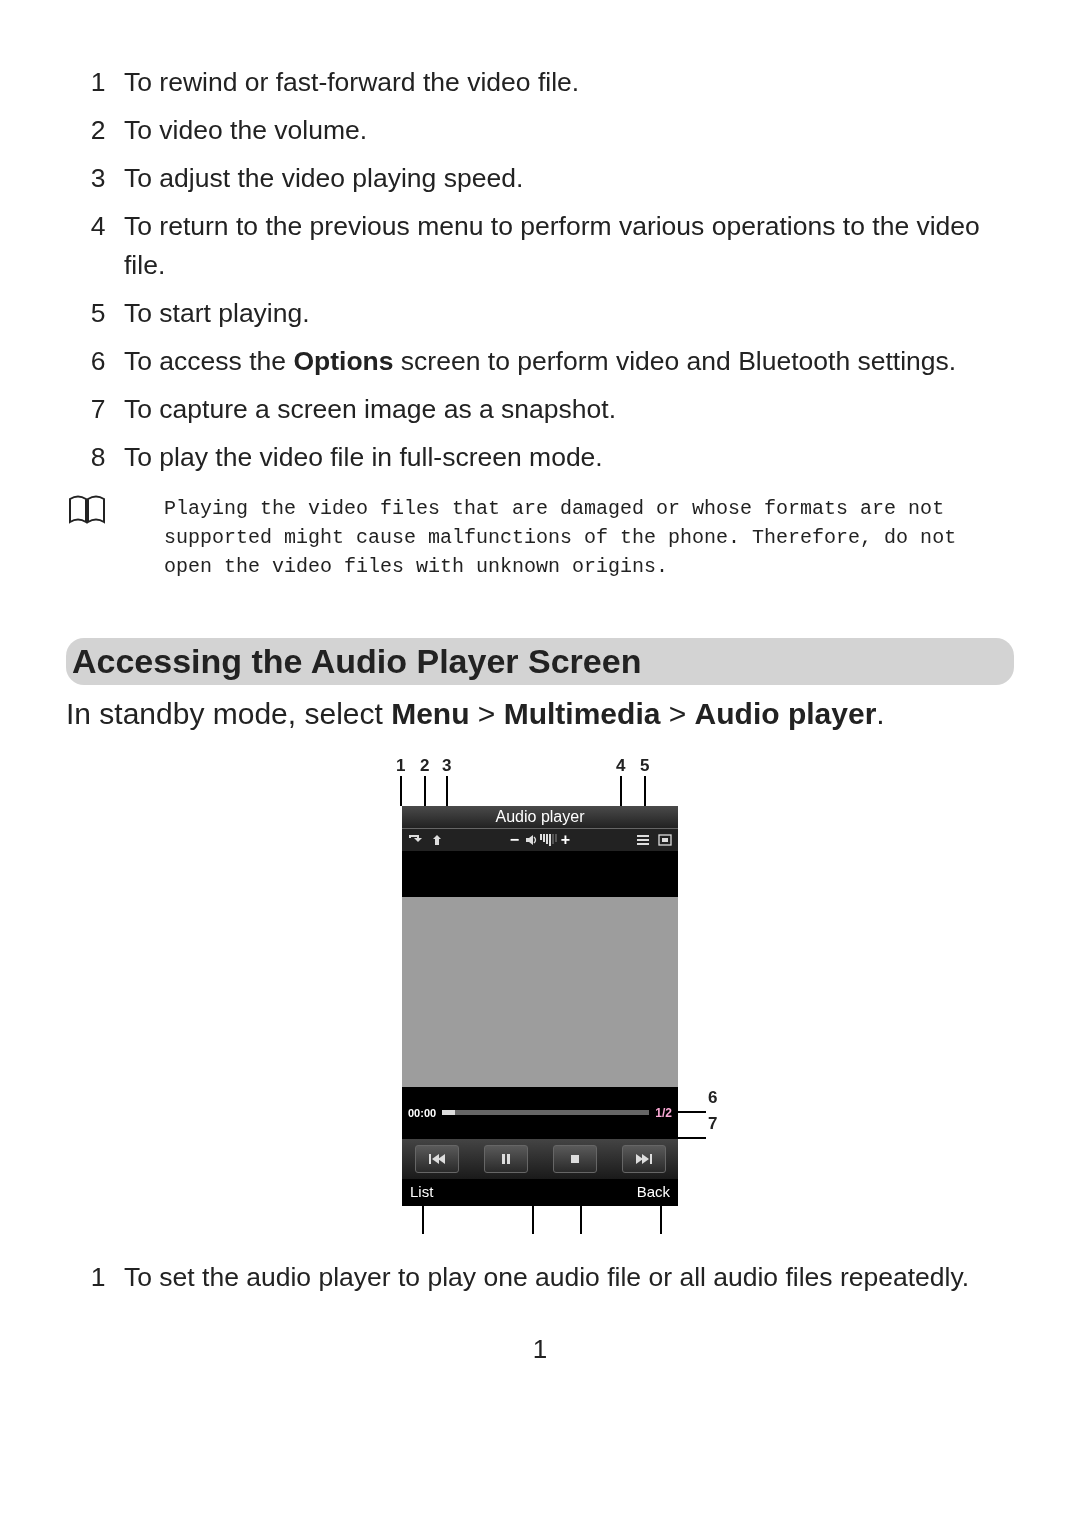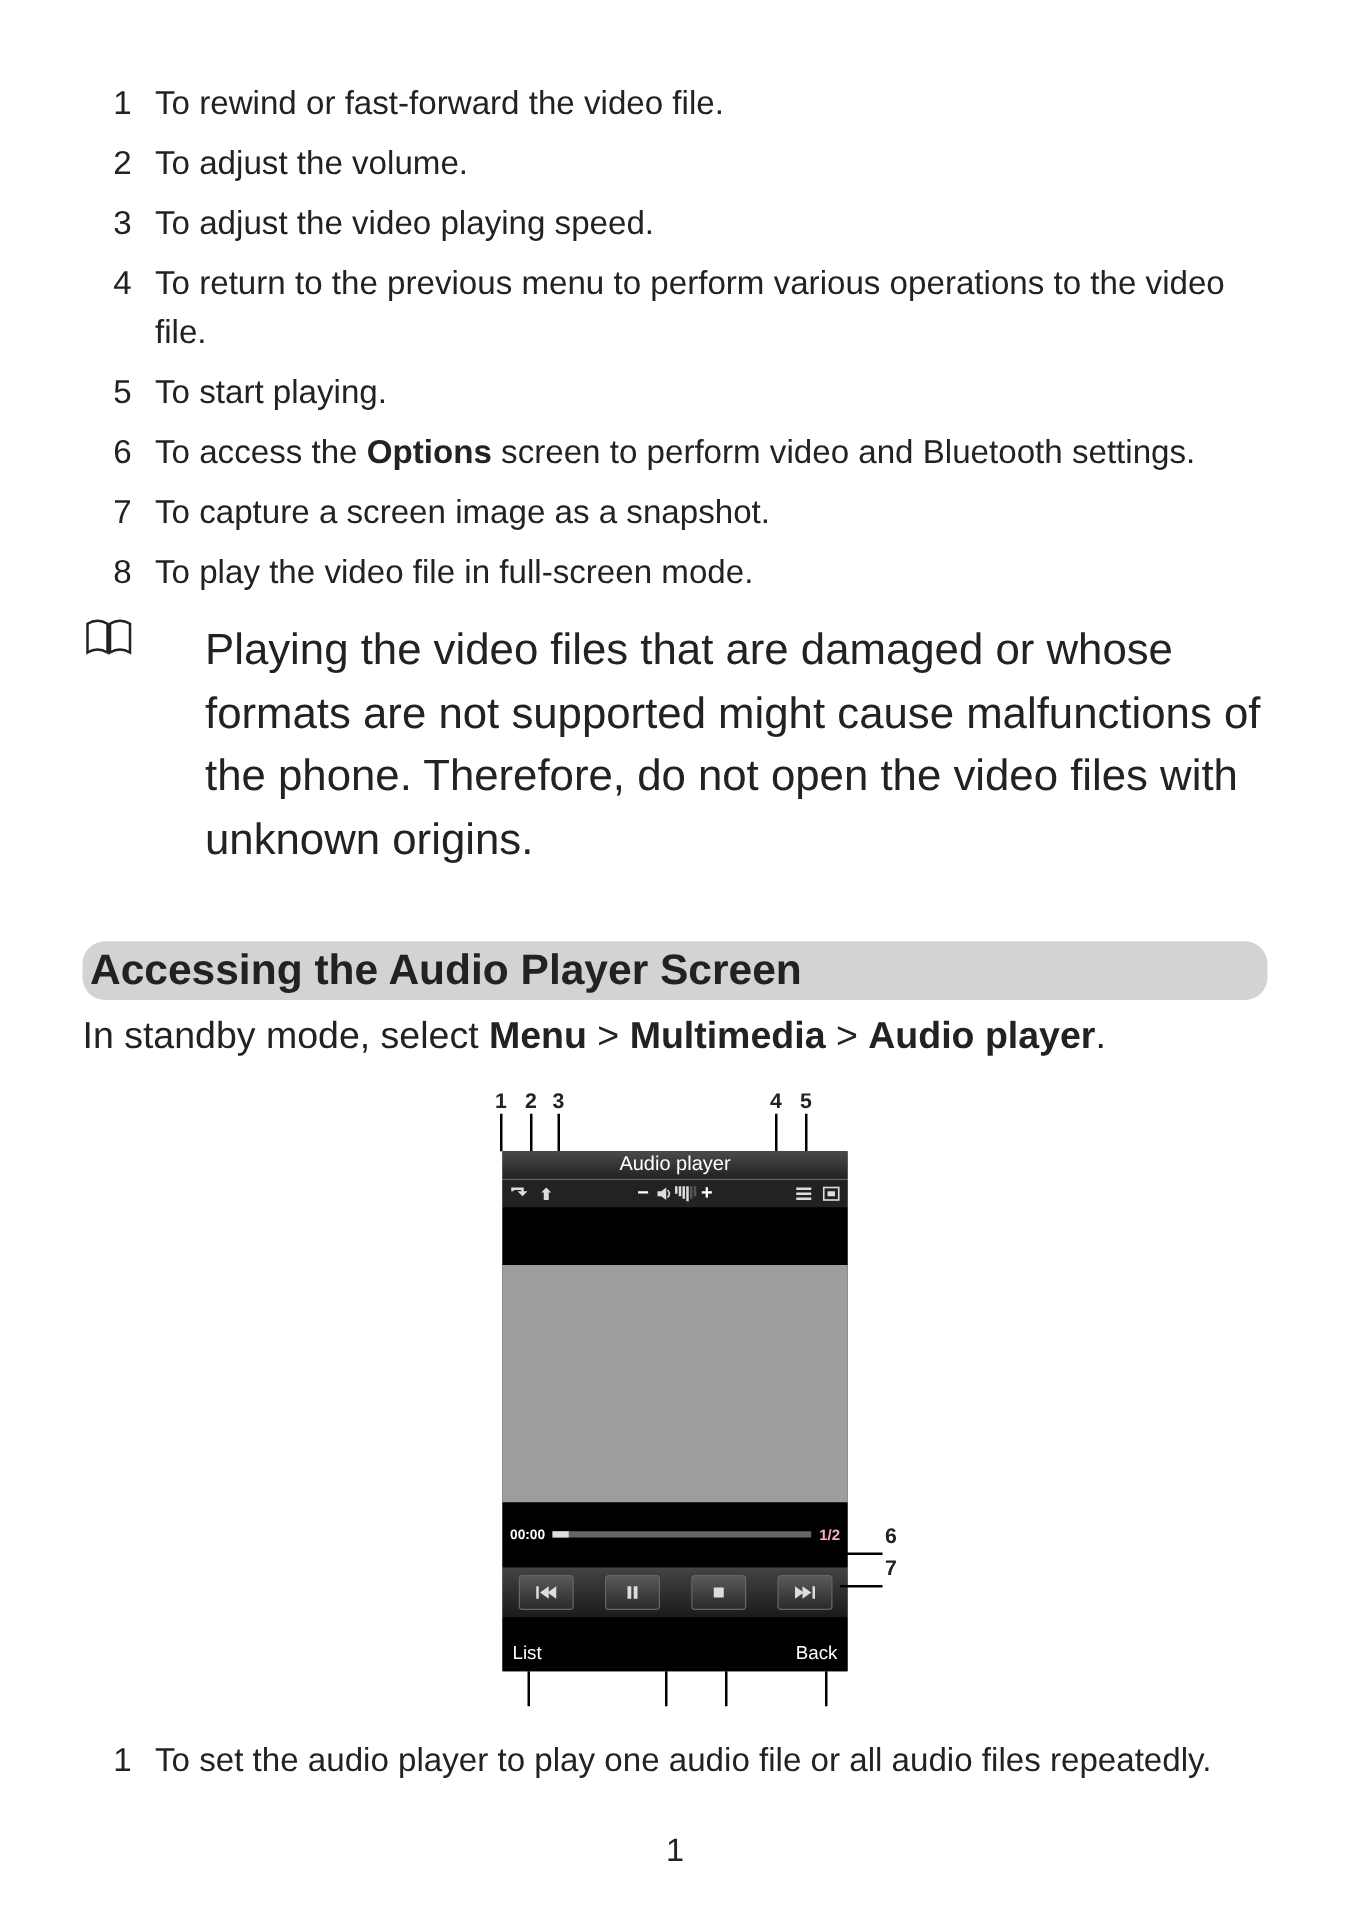--- a/index.html
+++ b/index.html
@@ -2,21 +2,21 @@
 <html><head>
 <meta charset="utf-8">
 <style>
   * { box-sizing: border-box; margin: 0; padding: 0; }
   html, body { width: 1080px; height: 1532px; background: #fff; font-family: "Segoe UI", Arial, sans-serif; color: #222; }
   .page { padding: 58px 66px 0 66px; }
   .num-table { width: 100%; border-collapse: collapse; }
   .num-table td { vertical-align: top; font-size: 26.5px; line-height: 1.44; padding: 5px 0; }
   .num-table td.num { width: 58px; text-align: center; padding-left: 6px; }
   .num-table td.txt { padding-left: 0; }
-  .note-row { display: flex; margin-top: 14px; font-size: 35px; line-height: 1.44; }
+  .note-row { display: flex; margin-top: 14px; font-size: 20px; line-height: 1.44; font-family: Liberation Mono, monospace; }
   .note-icon { width: 98px; display: flex; justify-content: flex-start; padding-left: 2px; }
   .note-text { flex: 1; }
   .section-hdr { background: #d3d3d3; font-size: 34px; font-weight: bold; padding: 4px 6px; margin-top: 56px; margin-bottom: 6px; border-radius: 18px; }
   .intro { font-size: 30px; line-height: 1.5; margin-bottom: 4px; }
   .bold { font-weight: bold; }
   .figure-wrap { width: 100%; display: flex; justify-content: center; margin: 6px 0 18px 0; }
   .figure { width: 360px; }
   .top-labels { position: relative; height: 34px; font-size: 17px; font-weight: bold; }
   .top-labels span { position: absolute; bottom: 0; }
   .callout-top { position: relative; height: 30px; }
@@ -32,21 +32,21 @@
   .vb i { width: 2px; background: #ddd; }
   .ph-black { height: 46px; background: #000; }
   .ph-gray { height: 190px; background: #9d9d9d; }
   .ph-prog { background: #000; display: flex; align-items: center; padding: 19px 6px; gap: 6px; }
   .ph-prog .time { color: #fff; font-size: 11px; font-weight: bold; }
   .ph-prog .bar { flex: 1; height: 5px; background: #666; position: relative; }
   .ph-prog .bar::before { content: ""; position: absolute; left: 0; top: 0; bottom: 0; width: 6%; background: #ddd; }
   .ph-prog .count { color: #f9a8d4; font-size: 12px; font-weight: bold; }
   .ph-ctrl { background: linear-gradient(#444,#1a1a1a); display: flex; justify-content: space-around; padding: 6px 0; }
   .pcbtn { width: 44px; height: 28px; background: linear-gradient(#5a5a5a,#2a2a2a); border: 1px solid #666; border-radius: 3px; display: flex; align-items: center; justify-content: center; }
-  .ph-soft { background: #000; display: flex; justify-content: space-between; padding: 20px 8px 6px 8px; }
+  .ph-soft { background: #000; display: flex; justify-content: space-between; padding: 4px 8px 6px 8px; }
   .ph-soft span { color: #fff; font-size: 15px; }
   .side-lbl { position: relative; }
   .side-lbl .lbl6, .side-lbl .lbl7 { position: absolute; font-size: 17px; font-weight: bold; }
   .bot-call { position: relative; height: 30px; width: 276px; margin: 0 auto; }
   .bot-call div.v { position: absolute; width: 2px; background: #000; }
   .bot-labels { position: relative; height: 28px; width: 276px; margin: 0 auto; font-size: 17px; font-weight: bold; }
   .bot-labels span { position: absolute; top: 0; }
   .num-table2 { width: 100%; border-collapse: collapse; }
   .num-table2 td { vertical-align: middle; font-size: 26.5px; line-height: 1.44; padding: 4px 0; }
   .num-table2 td.num { width: 58px; text-align: center; padding-left: 6px; }
@@ -58,21 +58,21 @@
 <div class="page">
 
   <table class="num-table">
     <tbody id="vi-body">
         <tr>
           <td class="num">1</td>
           <td class="txt">To rewind or fast-forward the video file.</td>
         </tr>
         <tr>
           <td class="num">2</td>
-          <td class="txt">To adjust the volume.</td>
+          <td class="txt">To video the volume.</td>
         </tr>
         <tr>
           <td class="num">3</td>
           <td class="txt">To adjust the video playing speed.</td>
         </tr>
         <tr>
           <td class="num">4</td>
           <td class="txt">To return to the previous menu to perform various operations to the video file.</td>
         </tr>
         <tr>

